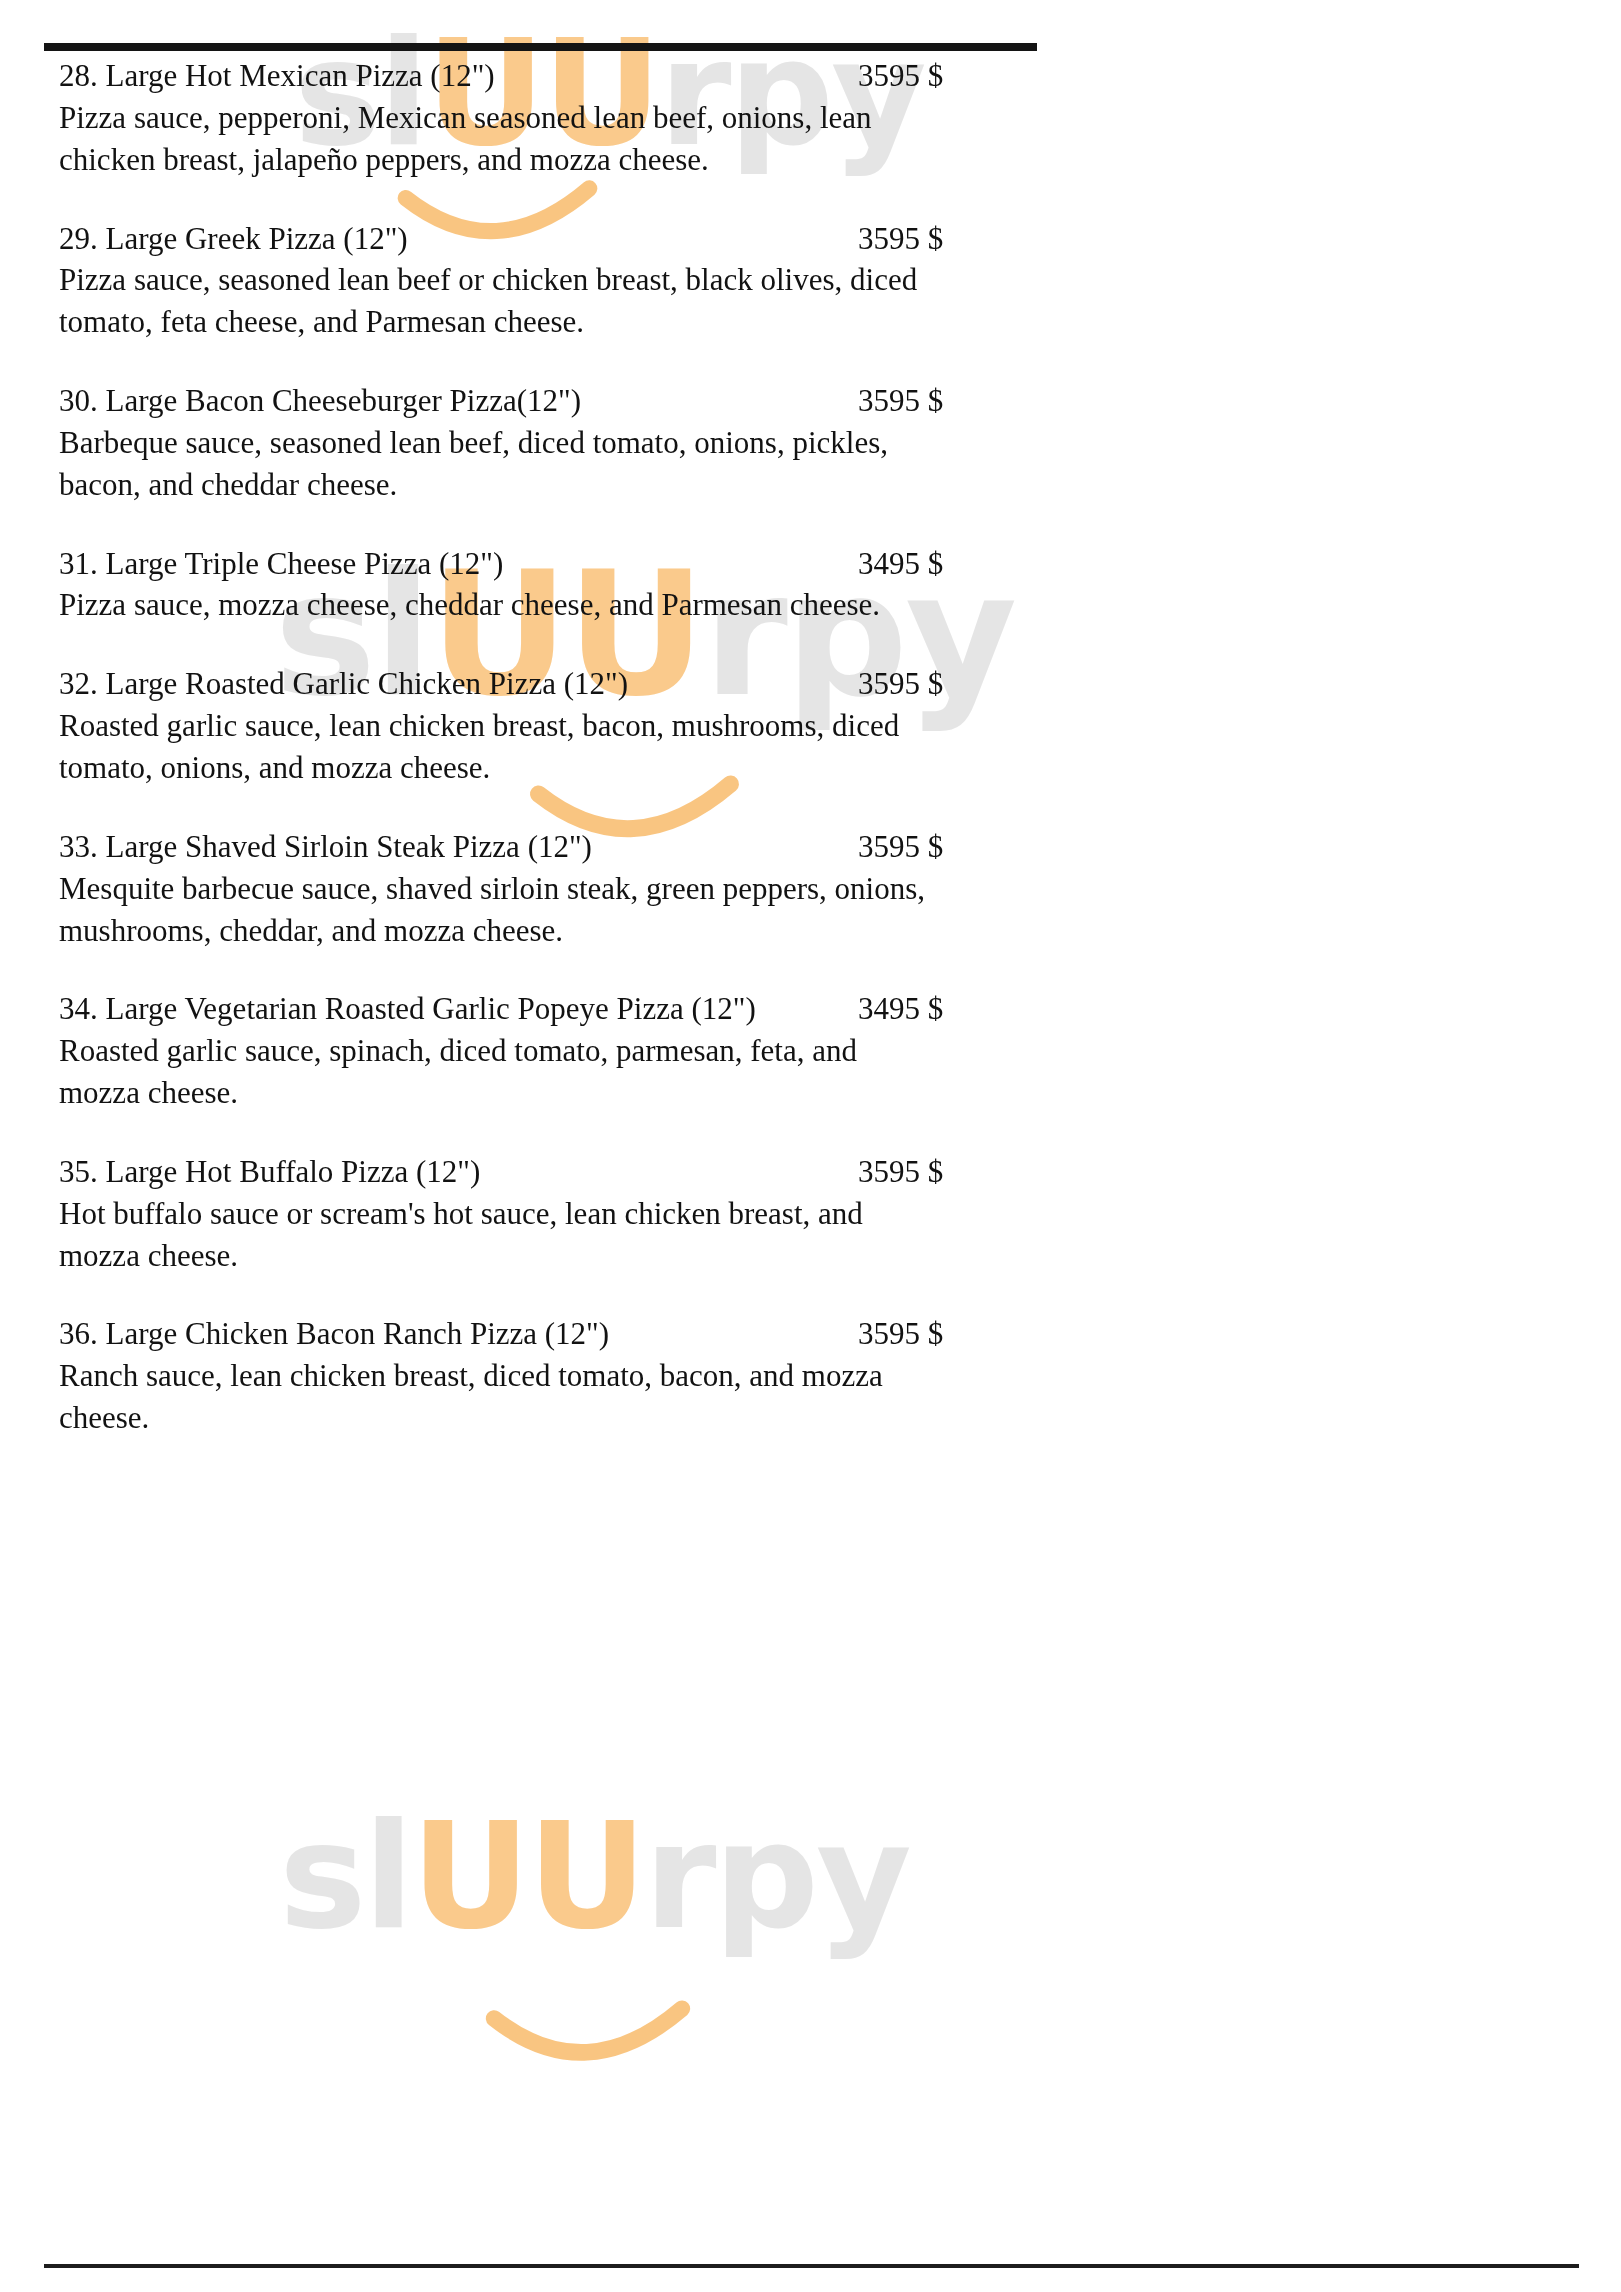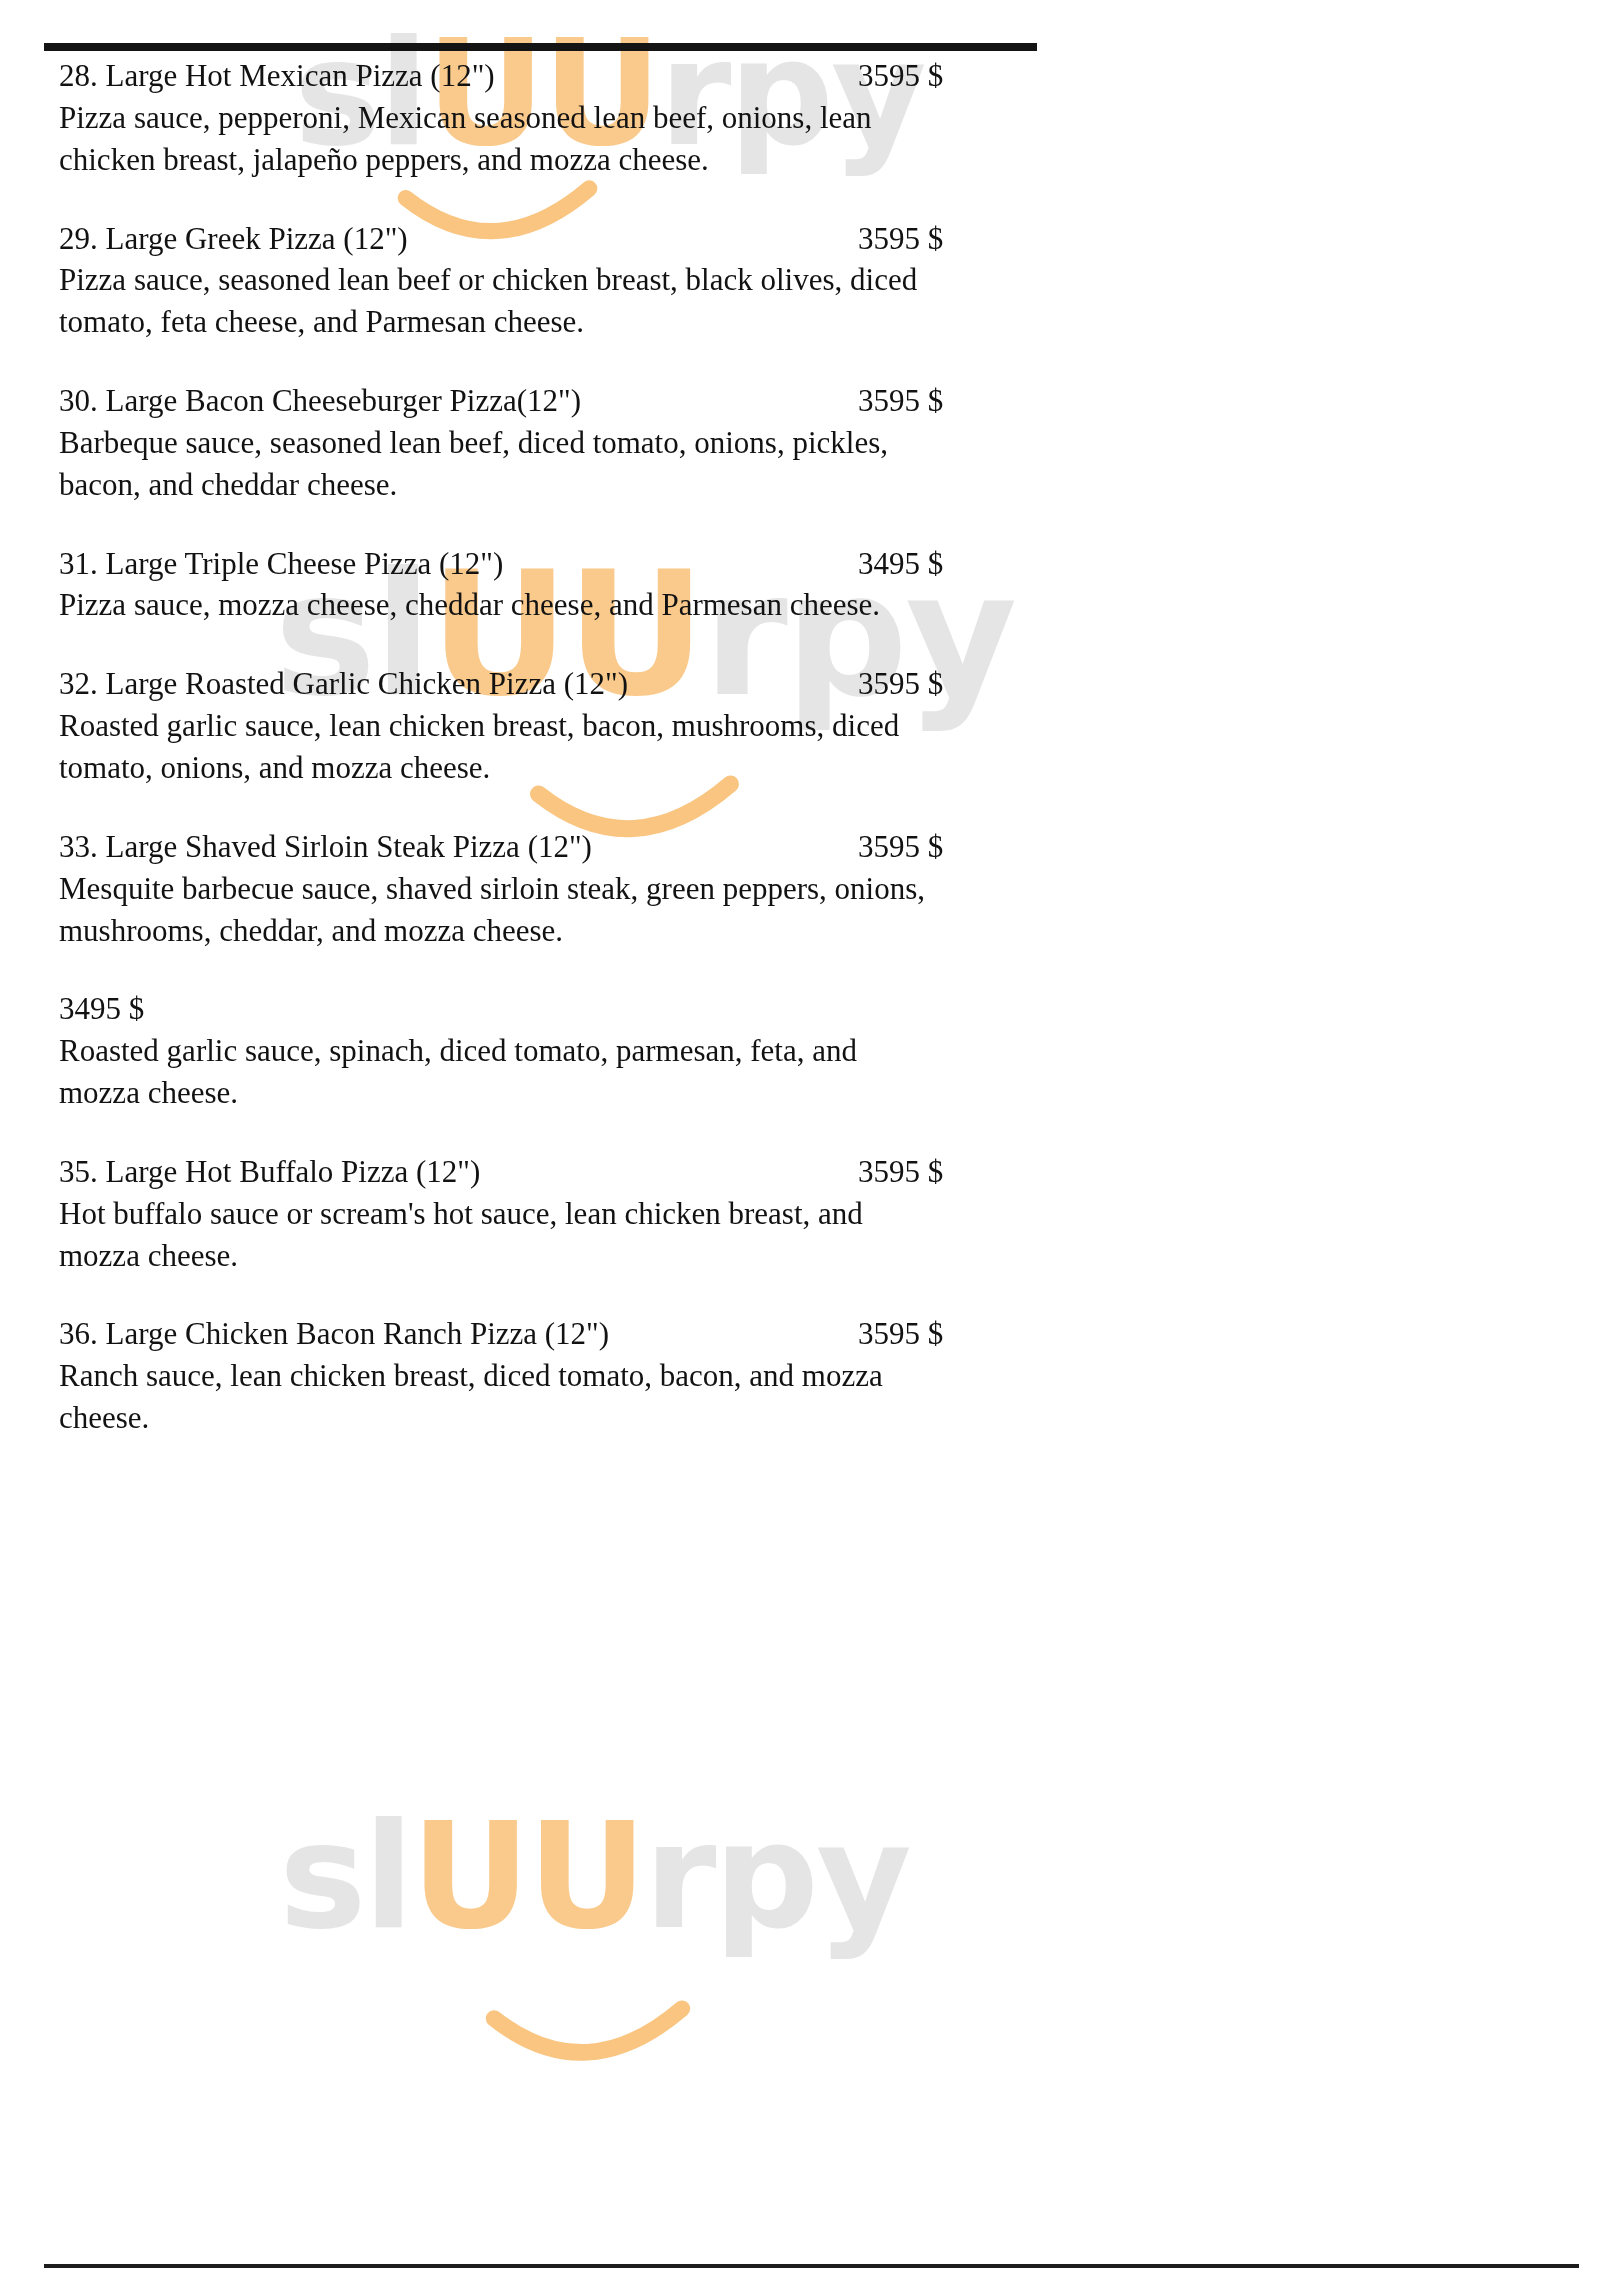--- a/index.html
+++ b/index.html
@@ -151,20 +151,21 @@
   <div class="item">
     <div class="item-header">
       <span class="item-name">33. Large Shaved Sirloin Steak Pizza (12")</span>
       <span class="item-price">3595 $</span>
     </div>
     <div class="item-desc">Mesquite barbecue sauce, shaved sirloin steak, green peppers, onions, mushrooms, cheddar, and mozza cheese.</div>
   </div>
 
   <div class="item">
     <div class="item-header">
+      <span class="item-name">34. Large Vegetarian Roasted Garlic Popeye Pizza (12")</span>
       <span class="item-price">3495 $</span>
     </div>
     <div class="item-desc">Roasted garlic sauce, spinach, diced tomato, parmesan, feta, and mozza cheese.</div>
   </div>
 
   <div class="item">
     <div class="item-header">
       <span class="item-name">35. Large Hot Buffalo Pizza (12")</span>
       <span class="item-price">3595 $</span>
     </div>

